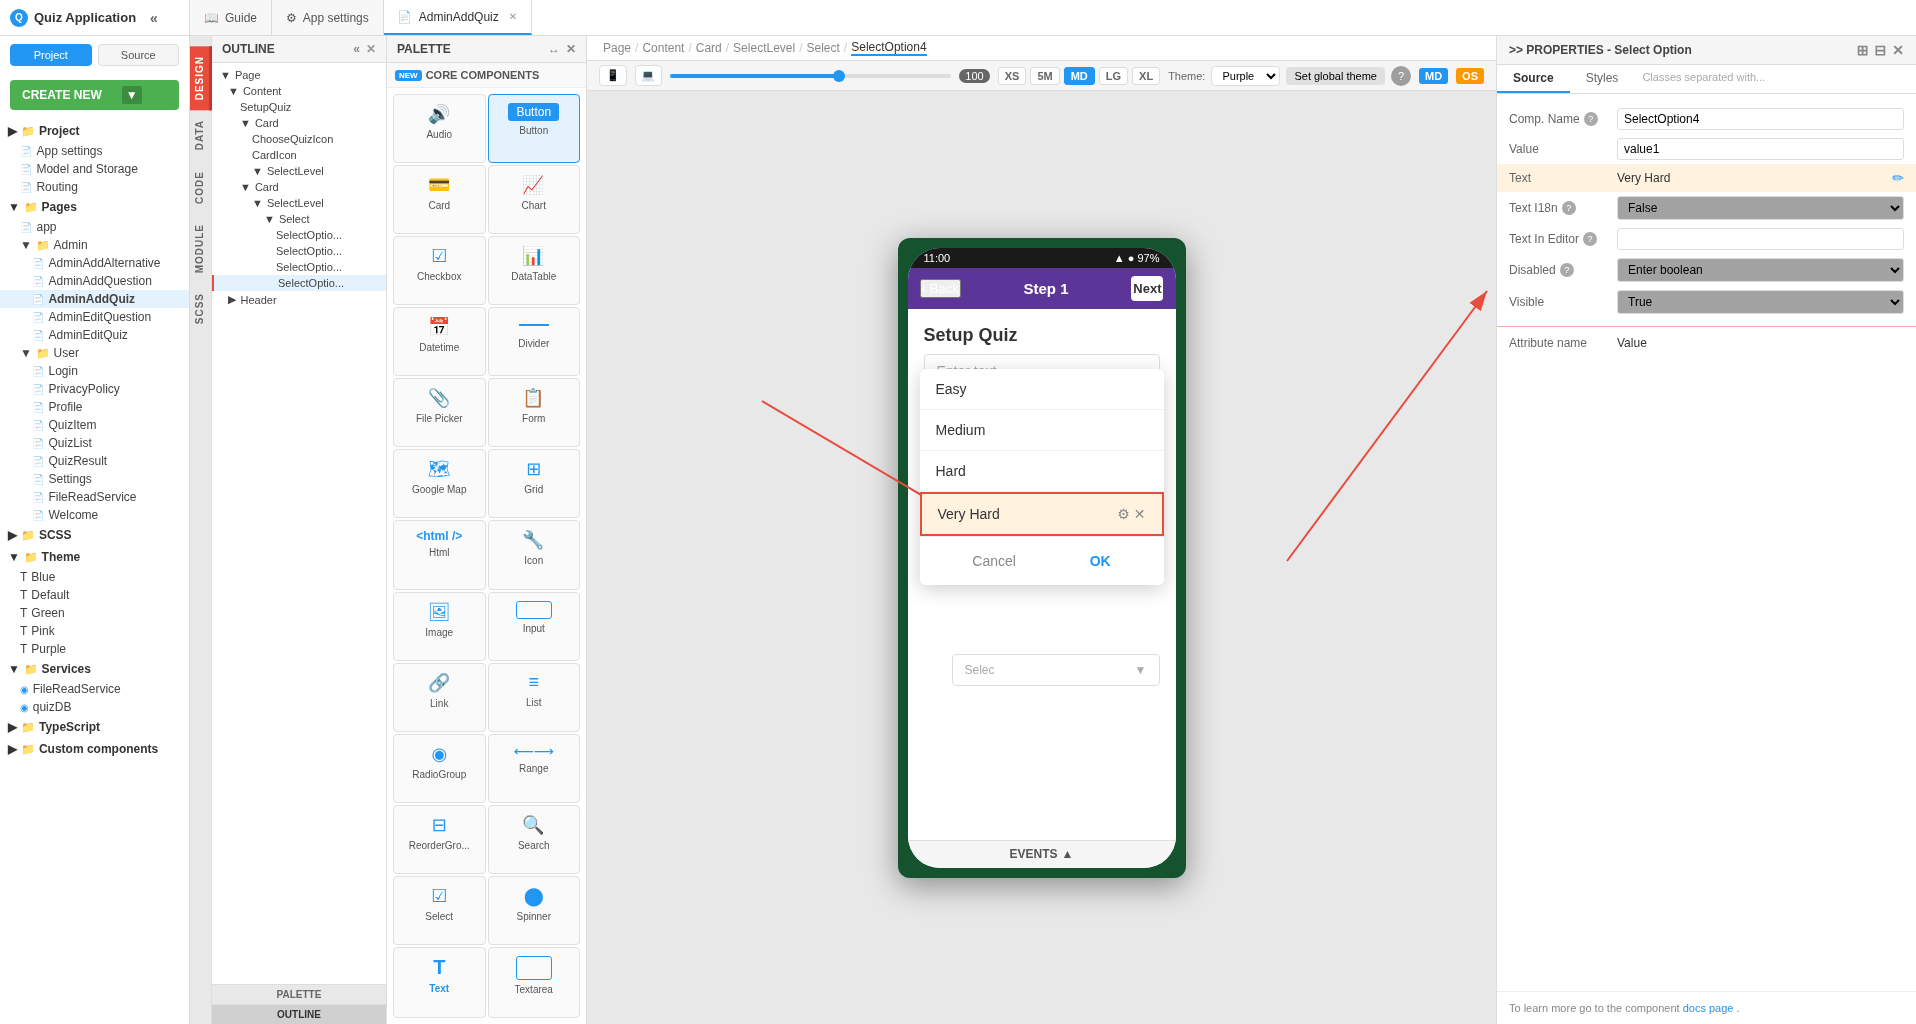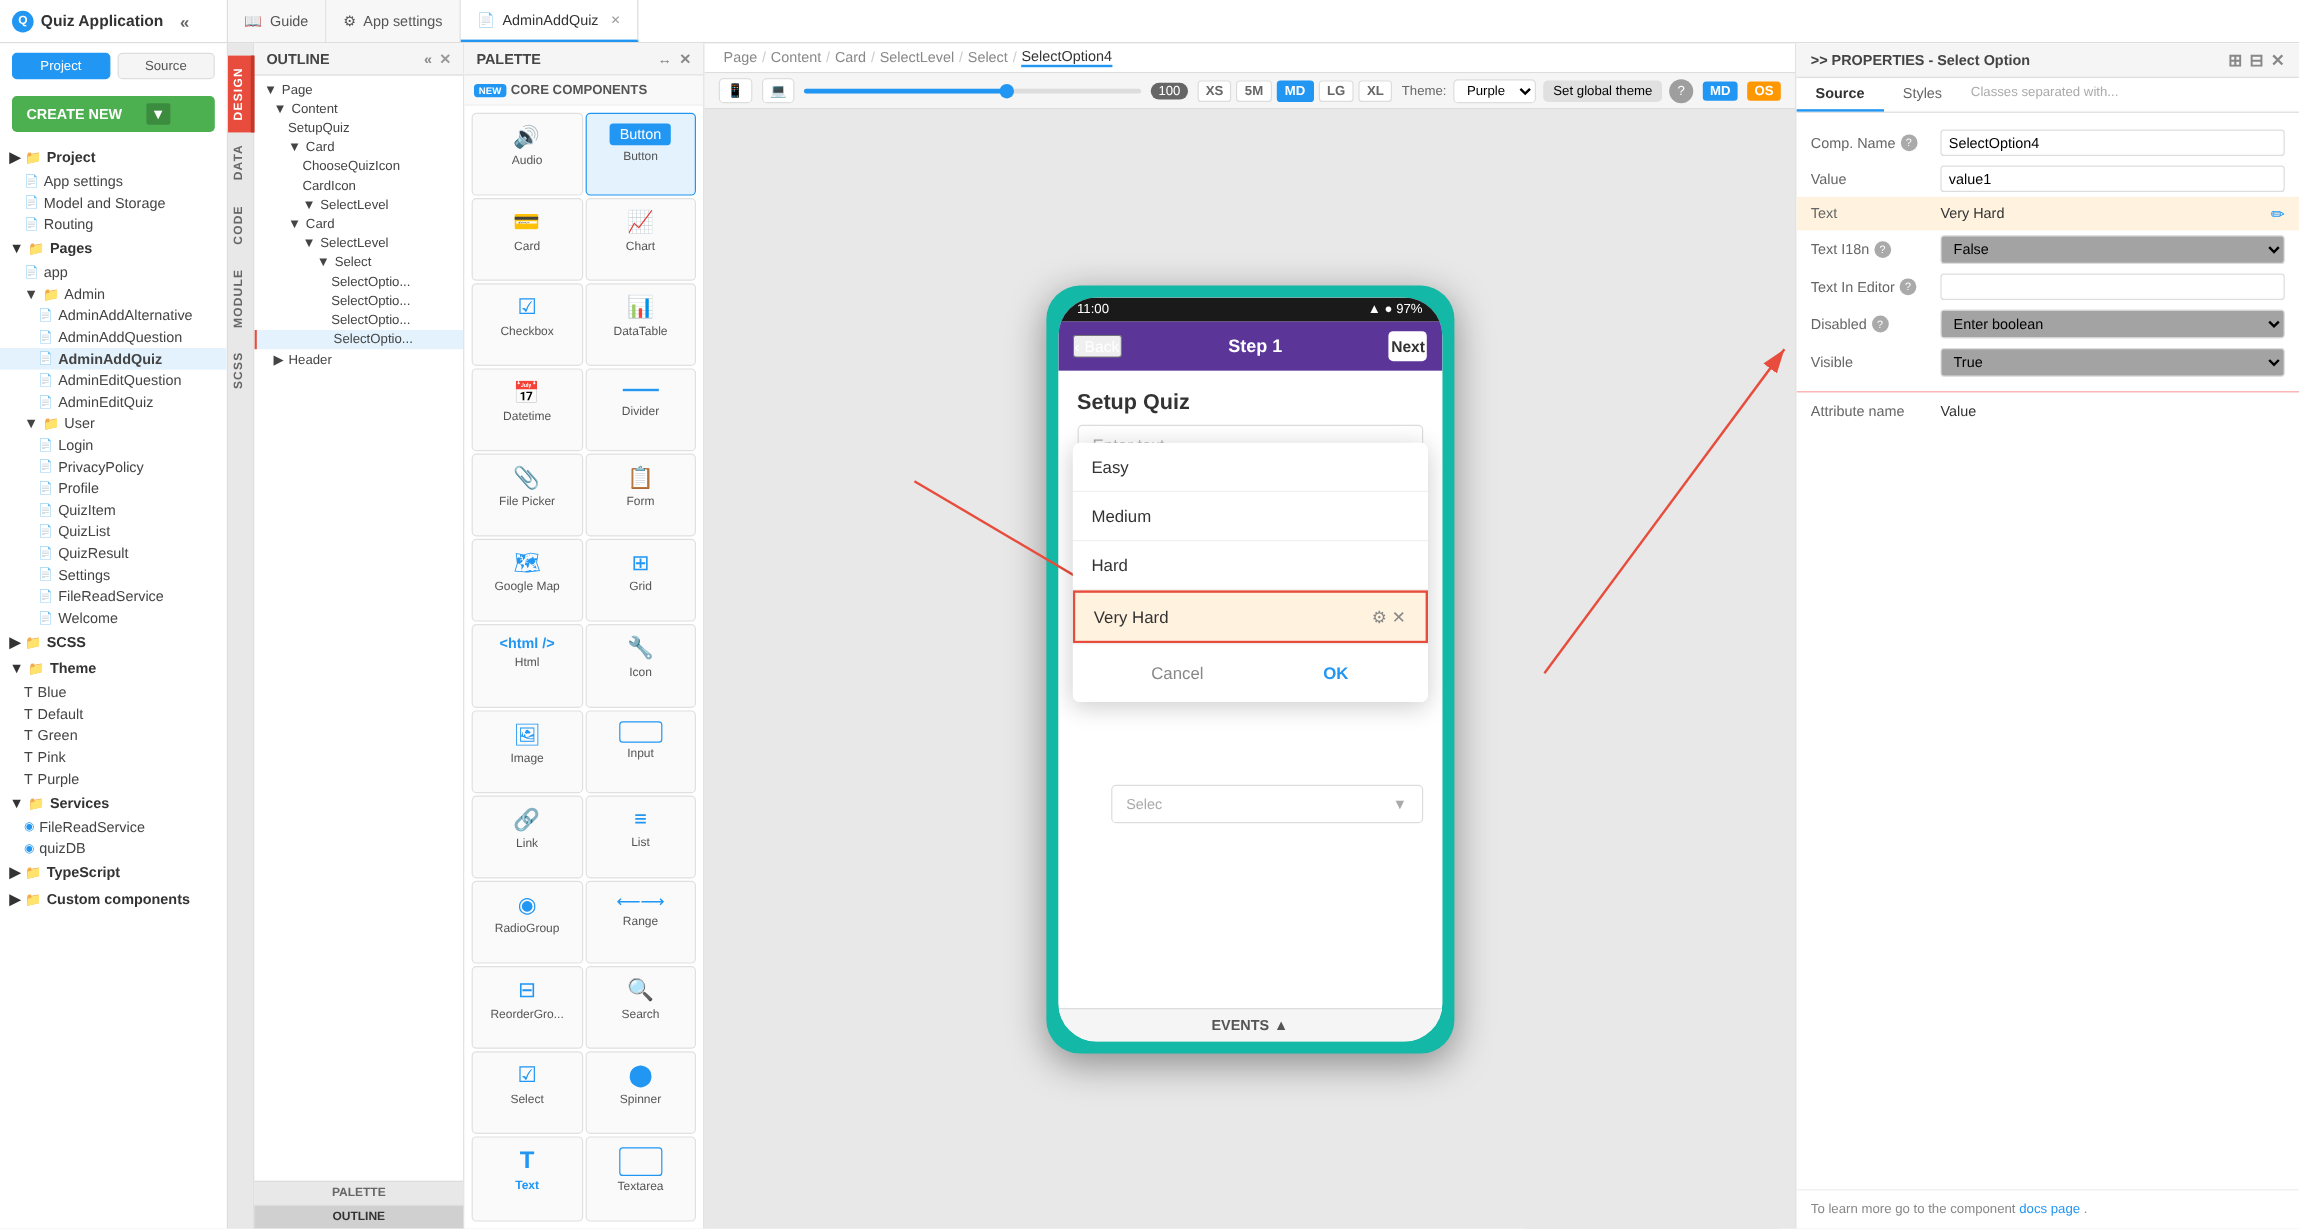--- a/index.html
+++ b/index.html
@@ -80,21 +80,21 @@
     .theme-selector { display: flex; align-items: center; gap: 6px; }
     .theme-label { font-size: 11px; color: #666; }
     .theme-select { border: 1px solid #ddd; border-radius: 4px; padding: 2px 6px; font-size: 11px; background: white; }
     .global-theme-btn { padding: 3px 8px; background: #e0e0e0; border: none; border-radius: 4px; cursor: pointer; font-size: 11px; }
     .help-btn { width: 20px; height: 20px; border-radius: 50%; background: #9e9e9e; color: white; display: flex; align-items: center; justify-content: center; font-size: 11px; cursor: pointer; }
     .md-badge { background: #2196F3; color: white; padding: 2px 6px; border-radius: 3px; font-size: 11px; font-weight: 600; }
     .os-badge { background: #ff9800; color: white; padding: 2px 6px; border-radius: 3px; font-size: 11px; font-weight: 600; }
     .canvas-content { flex: 1; display: flex; align-items: center; justify-content: center; overflow: hidden; position: relative; padding: 20px; }
 
     
-    .phone-mockup { width: 340px; height: 640px; background: #14b8a6; border-radius: 28px; padding: 10px; box-shadow: 0 8px 32px rgba(0,0,0,0.4); position: relative; flex-shrink: 0; }
+    .phone-mockup { width: 288px; height: 640px; background: #14532d; border-radius: 12px; padding: 10px; box-shadow: 0 8px 32px rgba(0,0,0,0.4); position: relative; flex-shrink: 0; }
     .phone-screen { width: 100%; height: 100%; background: #f0f0f0; border-radius: 32px; overflow: hidden; display: flex; flex-direction: column; }
     .phone-status-bar { background: #1a1a1a; color: white; display: flex; justify-content: space-between; align-items: center; padding: 4px 16px; font-size: 11px; flex-shrink: 0; }
     .phone-nav-bar { background: #5c3599; display: flex; align-items: center; justify-content: space-between; padding: 8px 12px; flex-shrink: 0; }
     .phone-back-btn { display: flex; align-items: center; gap: 4px; color: white; font-size: 13px; cursor: pointer; }
     .phone-title { color: white; font-weight: 600; font-size: 15px; }
     .phone-next-btn { background: white; color: #333; border: none; padding: 5px 2px; border-radius: 4px; font-size: 13px; font-weight: 600; cursor: pointer; }
     .phone-body { flex: 1; background: white; overflow: hidden; position: relative; }
     .phone-section-title { font-size: 18px; font-weight: 700; color: #333; padding: 16px 16px 8px; }
     .phone-input { border: 1px solid #ddd; border-radius: 4px; padding: 8px 12px; margin: 0 16px 12px; color: #aaa; font-size: 14px; }
     .phone-section2-title { font-size: 18px; font-weight: 700; color: #333; padding: 8px 16px; }

